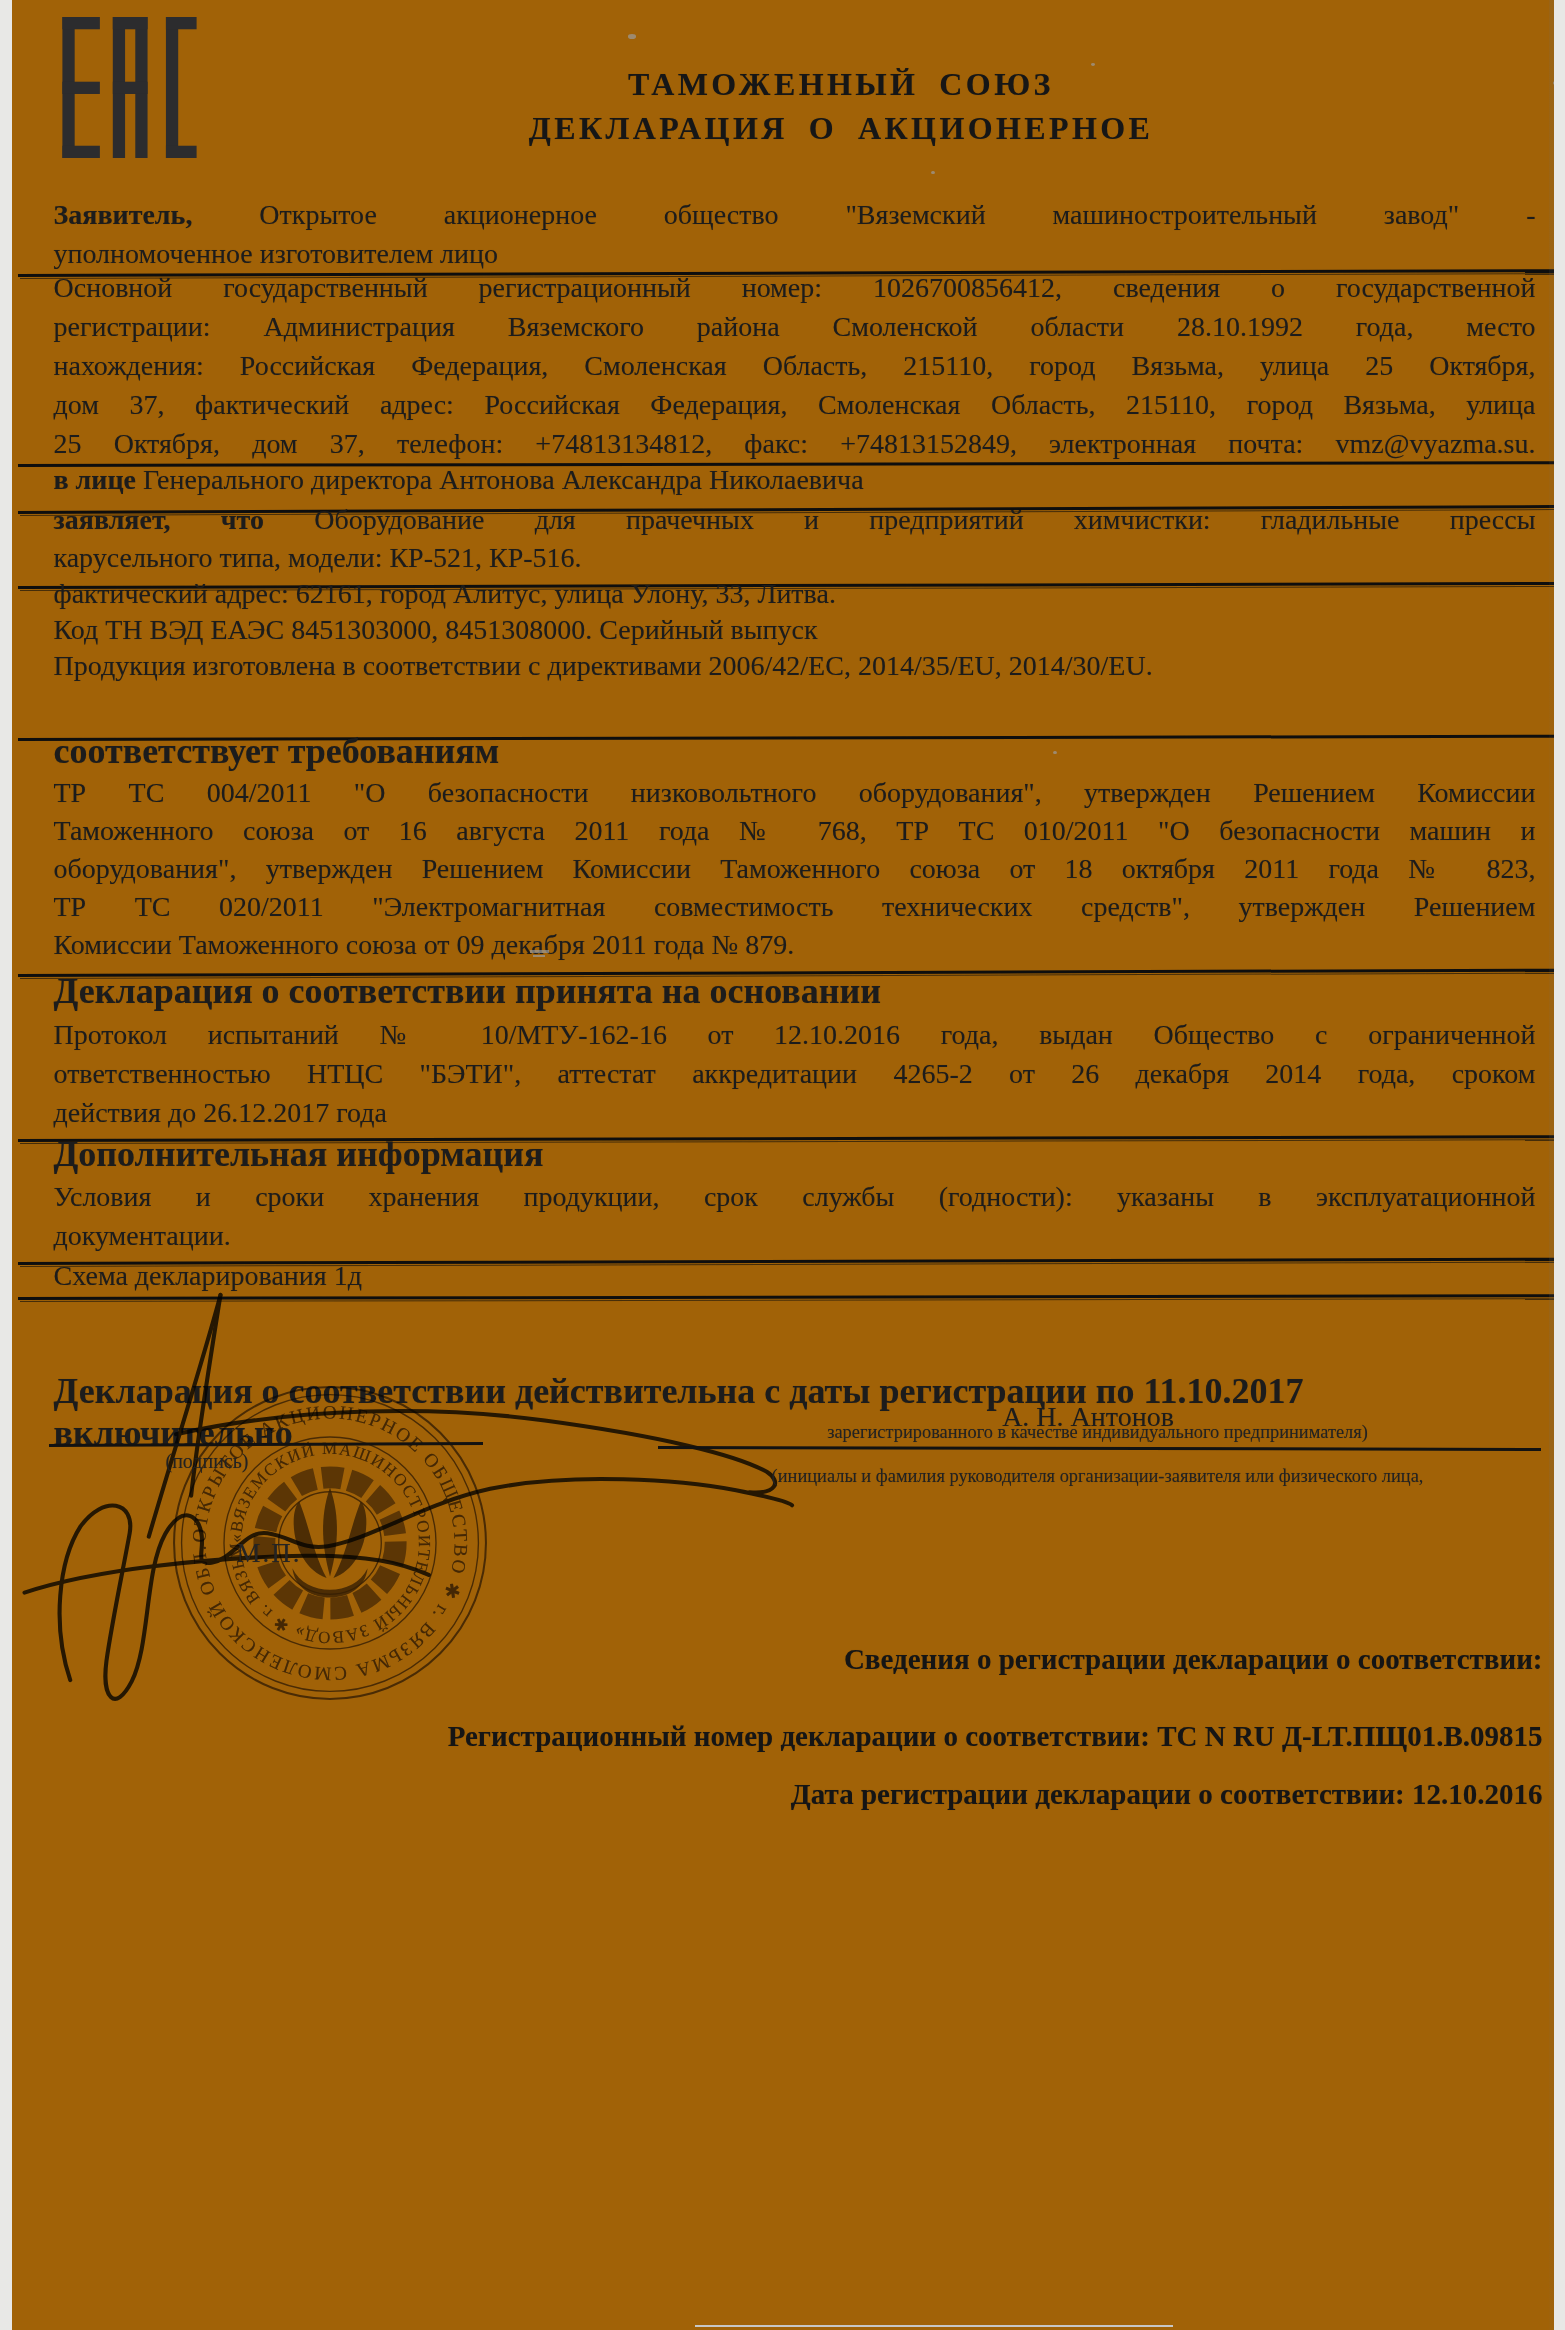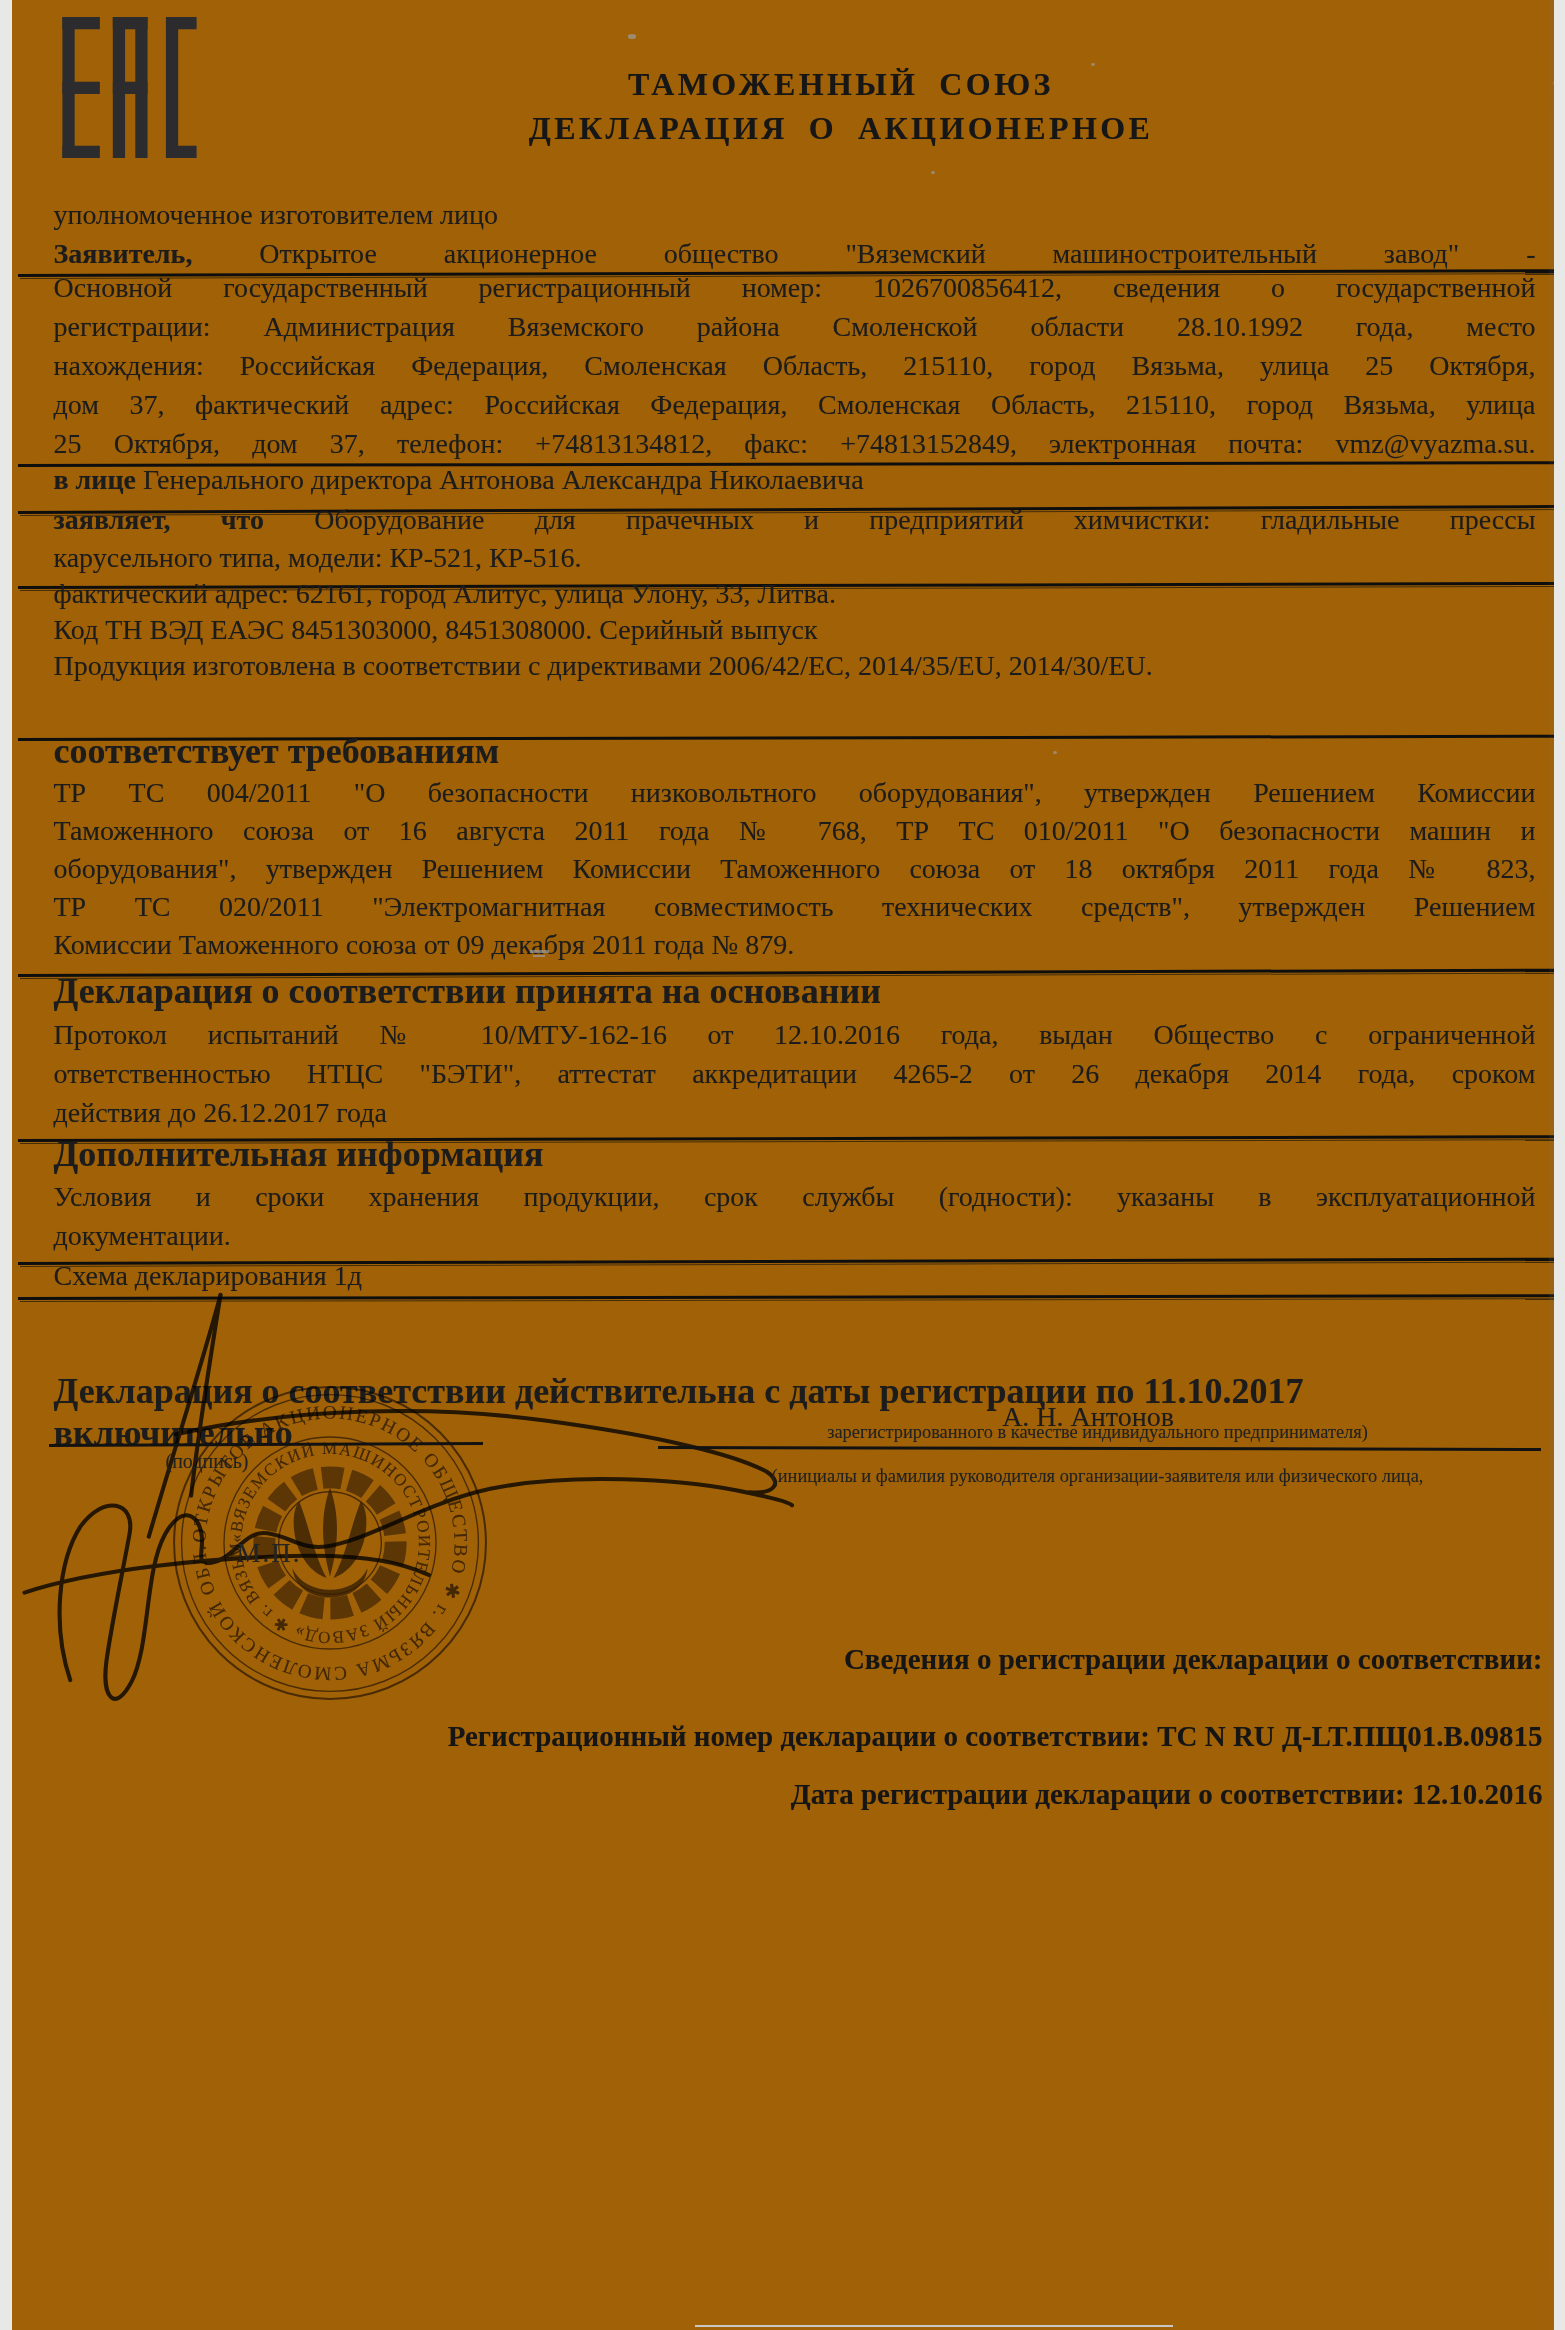--- a/index.html
+++ b/index.html
@@ -50,22 +50,22 @@
       <rect x="152" y="0" width="18" height="207"></rect>
         <rect x="152" y="0" width="45" height="18"></rect>
       <rect x="152" y="189" width="45" height="18"></rect>
     </g>
   </svg>
 
   <div class="ttl" style="top:66px">ТАМОЖЕННЫЙ СОЮЗ</div>
   <div class="ttl" style="top:110px">ДЕКЛАРАЦИЯ О АКЦИОНЕРНОЕ</div>
 
   <div class="par" style="top:195px;line-height:39px">
+    <div class="ln jf"><span class="b">Заявитель,</span><span> Открытое акционерное общество "Вяземский машиностроительный завод" -</span></div>
     <div class="ln">уполномоченное изготовителем лицо</div>
-    <div class="ln jf"><span class="b">Заявитель,</span><span> Открытое акционерное общество "Вяземский машиностроительный завод" -</span></div>
   </div>
   <div class="rule dbl" style="top:274px"></div>
 
   <div class="par" style="top:268px;line-height:39px">
     <div class="ln jf">Основной государственный регистрационный номер: 1026700856412, сведения о государственной</div>
     <div class="ln jf">регистрации: Администрация Вяземского района Смоленской области 28.10.1992 года, место</div>
     <div class="ln jf">нахождения: Российская Федерация, Смоленская Область, 215110, город Вязьма, улица 25 Октября,</div>
     <div class="ln jf">дом 37, фактический адрес: Российская Федерация, Смоленская Область, 215110, город Вязьма, улица</div>
     <div class="ln jf">25 Октября, дом 37, телефон: +74813134812, факс: +74813152849, электронная почта: vmz@vyazma.su.</div>
   </div>

